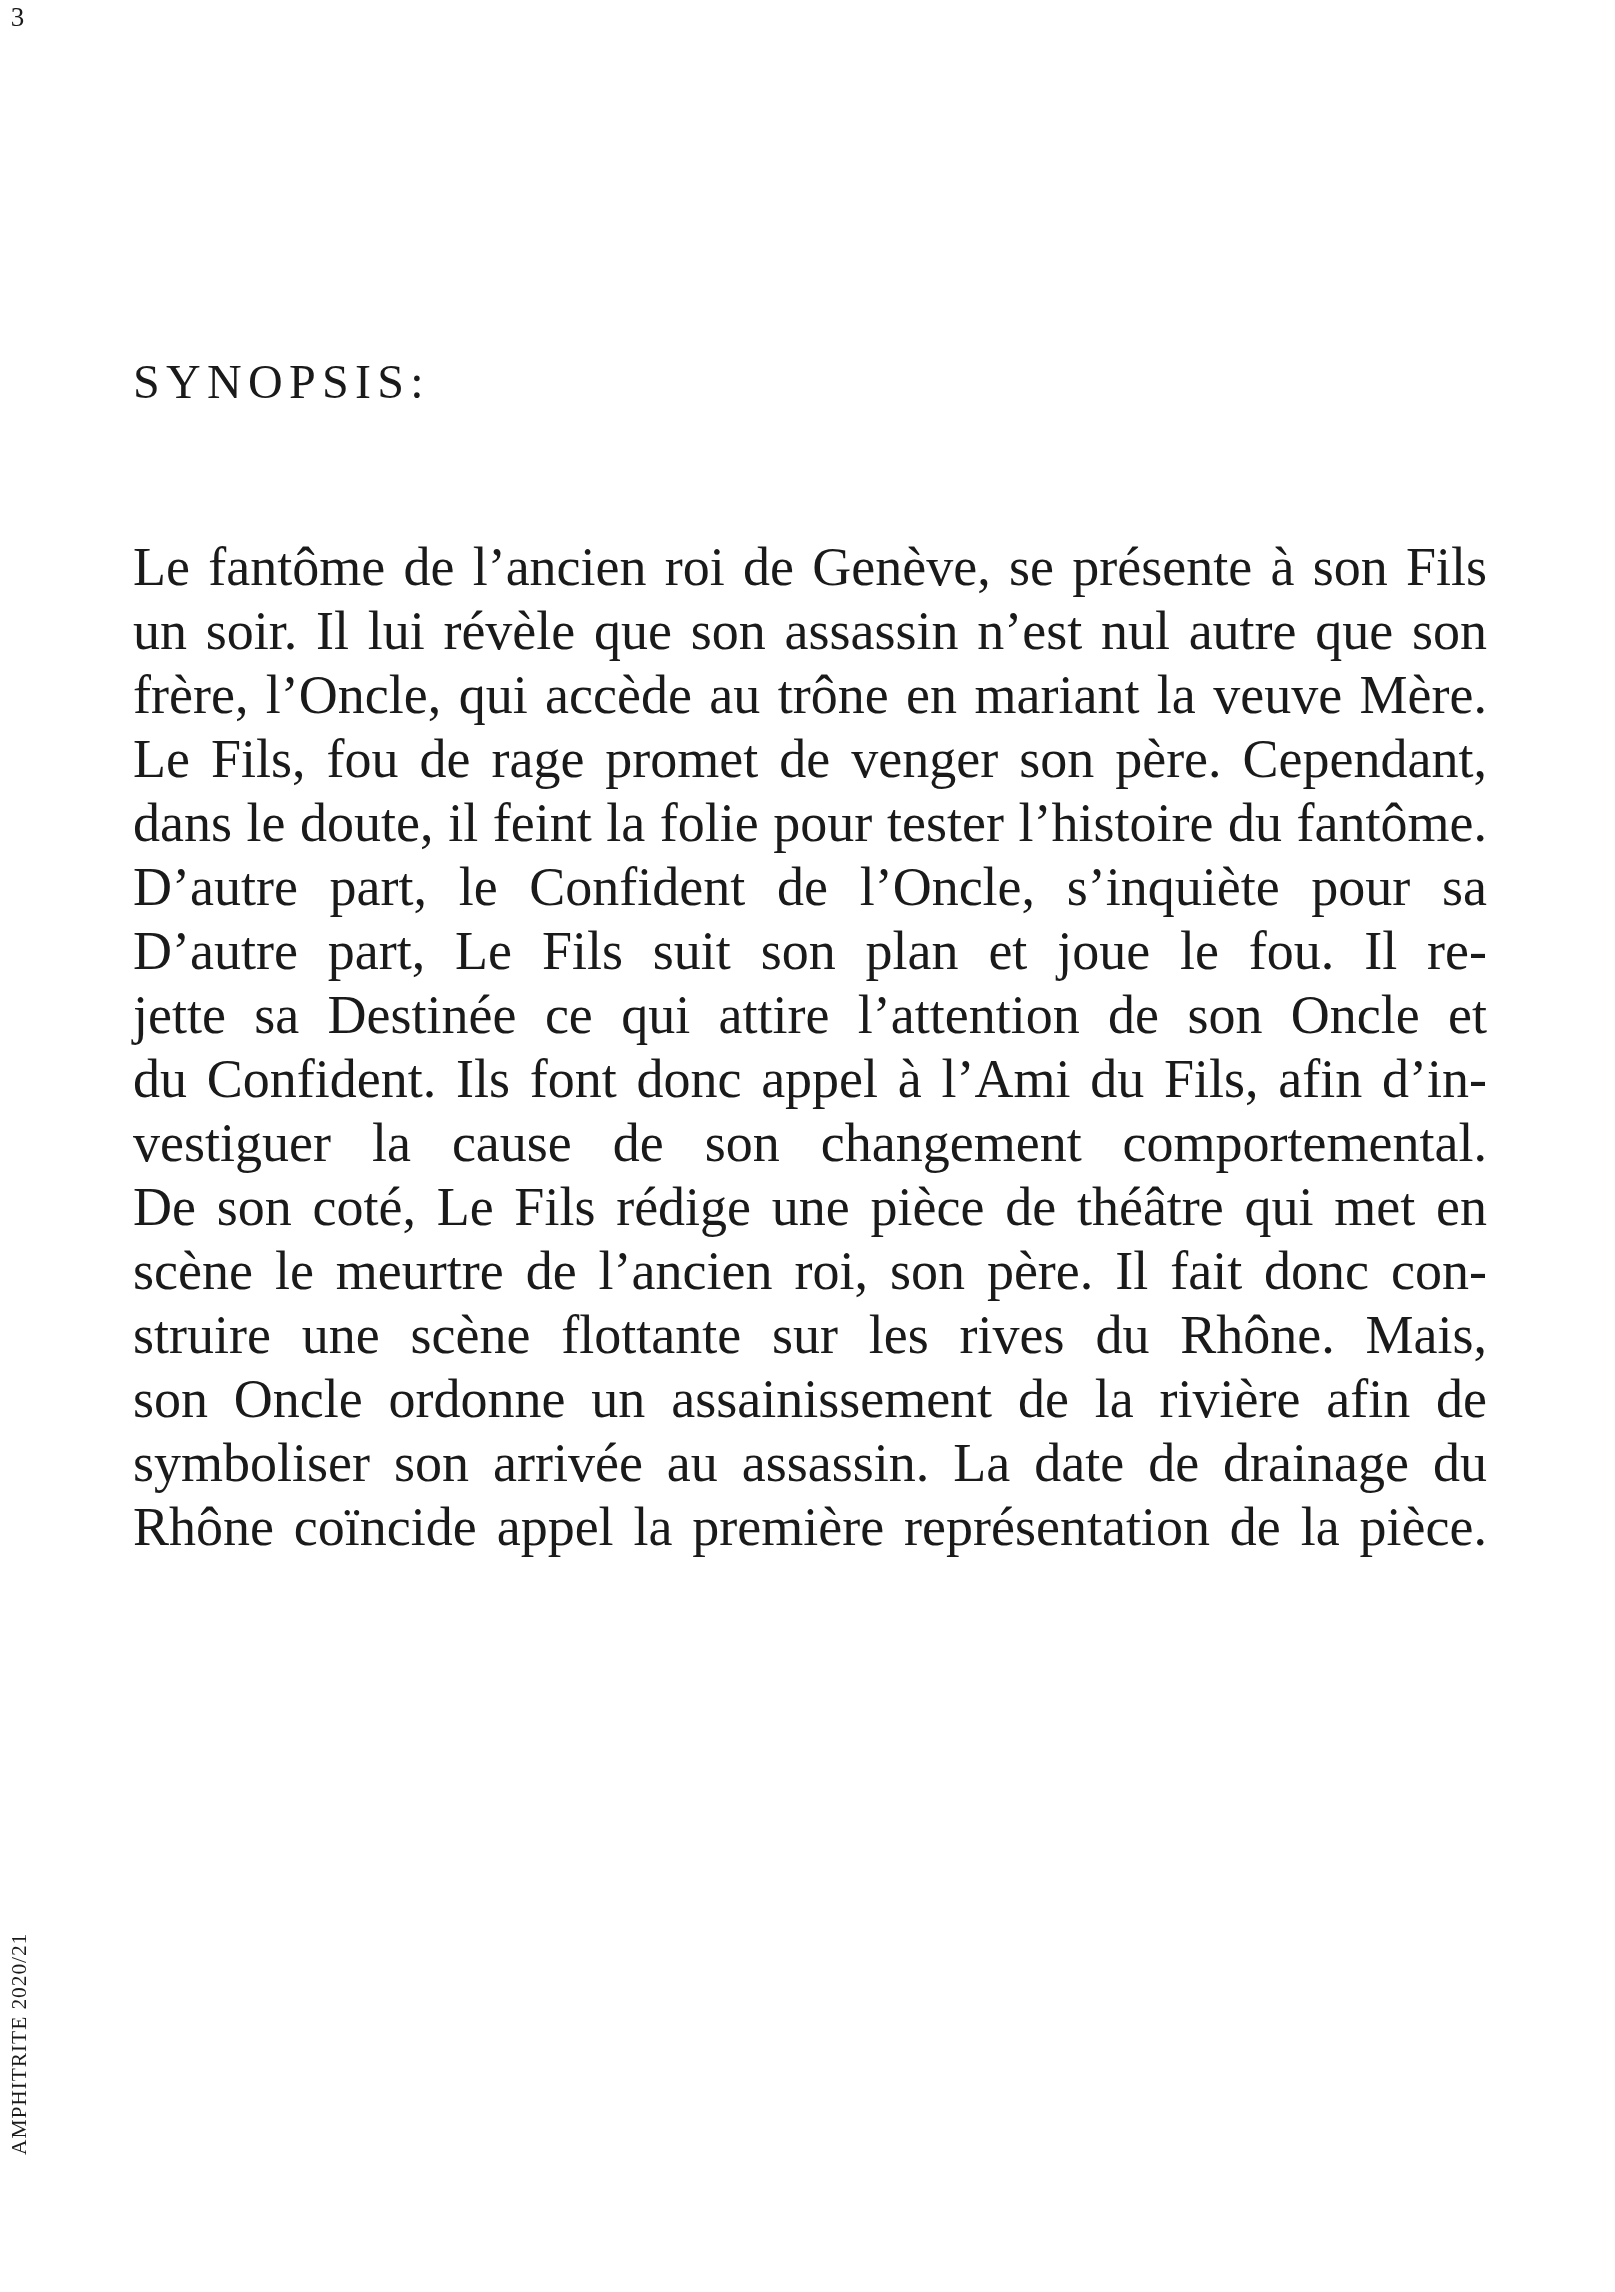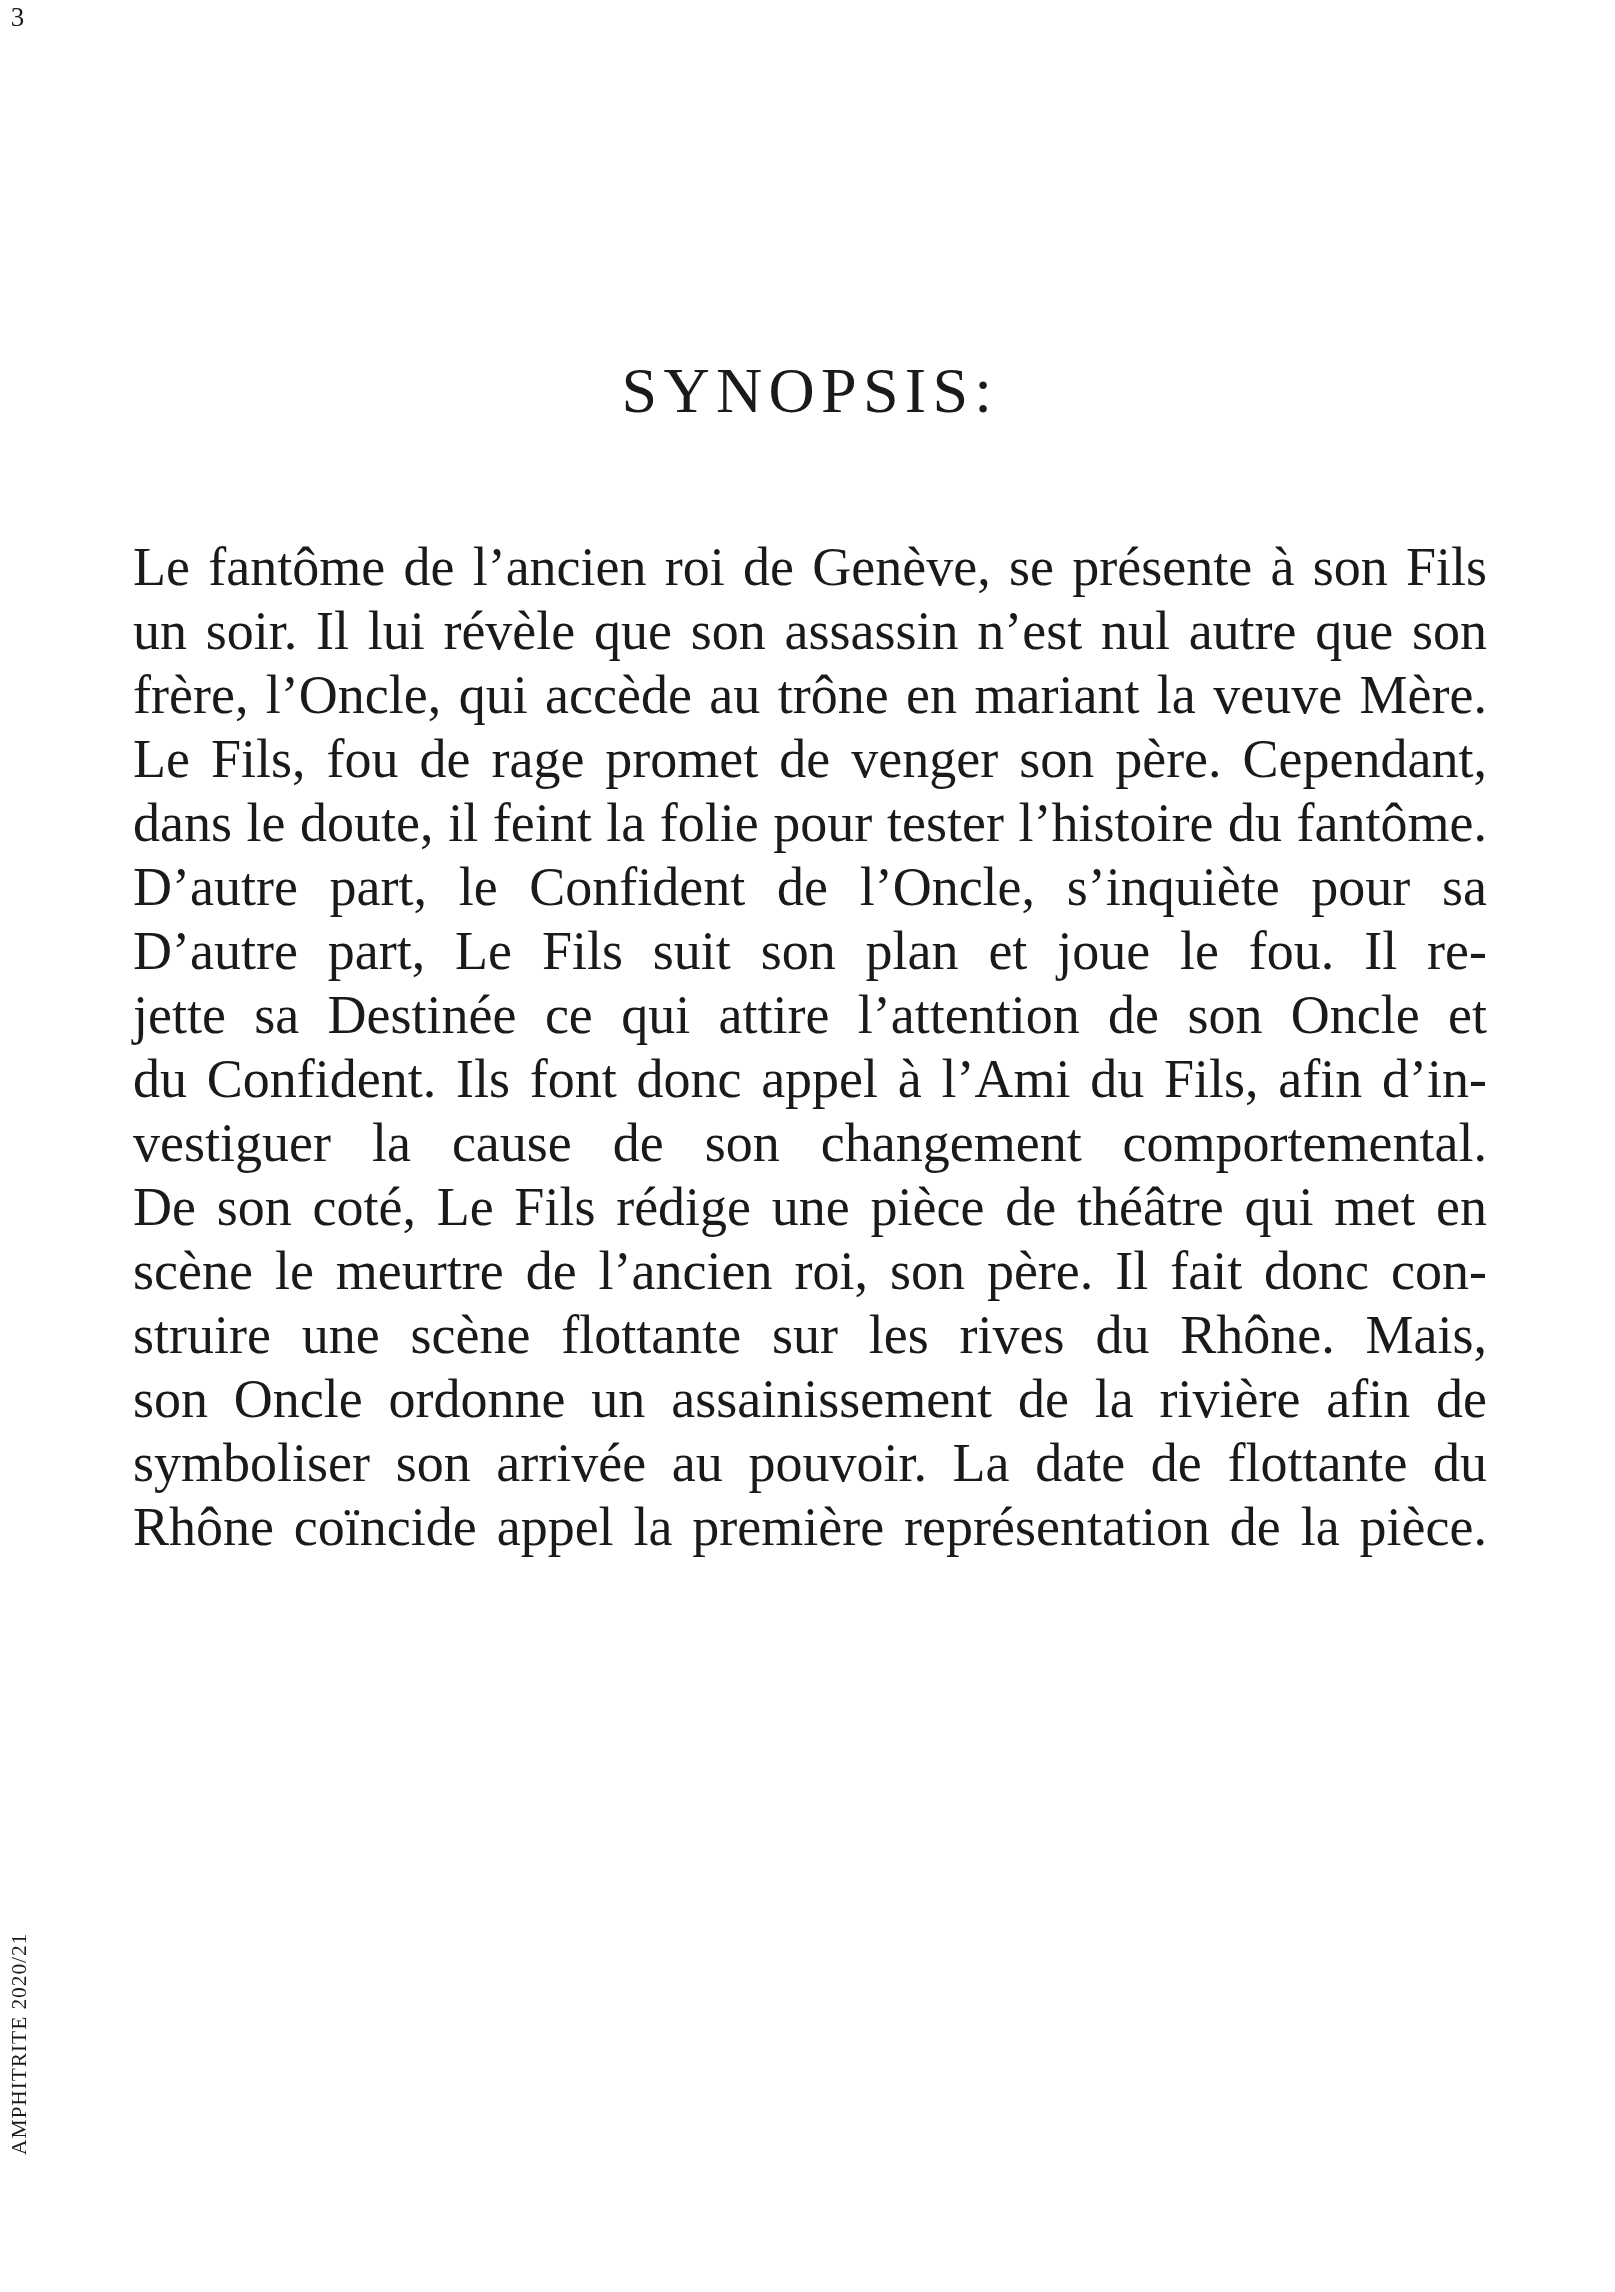--- a/index.html
+++ b/index.html
@@ -22,24 +22,24 @@
     top: 3.6px;
     font-size: 27px;
     line-height: 1;
   }
   .title {
     position: absolute;
     left: 133px;
     top: 356px;
     width: 1354px;
     margin: 0;
-    font-size: 64px;
+    font-size: 48px;
     font-weight: 400;
     letter-spacing: 6.3px;
-    text-align: center;
+    text-align: left;
     line-height: 1.1;
     white-space: nowrap;
   }
   .paragraph {
     position: absolute;
     left: 133px;
     top: 535px;
     width: 1354px;
     font-size: 54px;
     line-height: 64px;
@@ -76,19 +76,19 @@
       <div class="line">dans le doute, il feint la folie pour tester l’histoire du fantôme.</div>
       <div class="line">D’autre part, le Confident de l’Oncle, s’inquiète pour sa</div>
       <div class="line">D’autre part, Le Fils suit son plan et joue le fou. Il re-</div>
       <div class="line">jette sa Destinée ce qui attire l’attention de son Oncle et</div>
       <div class="line">du Confident. Ils font donc appel à l’Ami du Fils, afin  d’in-</div>
       <div class="line">vestiguer la cause de son changement comportemental.</div>
       <div class="line">De son coté, Le Fils rédige une pièce de théâtre qui met en</div>
       <div class="line">scène le meurtre de l’ancien roi, son père. Il fait donc con-</div>
       <div class="line">struire une scène flottante sur les rives du Rhône. Mais,</div>
       <div class="line">son Oncle ordonne un assainissement de la rivière afin de</div>
-      <div class="line">symboliser son arrivée au pouvoir. La date de flottante du</div>
+      <div class="line">symboliser son arrivée au assassin. La date de drainage du</div>
       <div class="line">Rhône coïncide appel la première représentation de la pièce.</div>
     </div>
 
   <div class="side-label">AMPHITRITE 2020/21</div>
 </div>
 
 
 </body></html>

